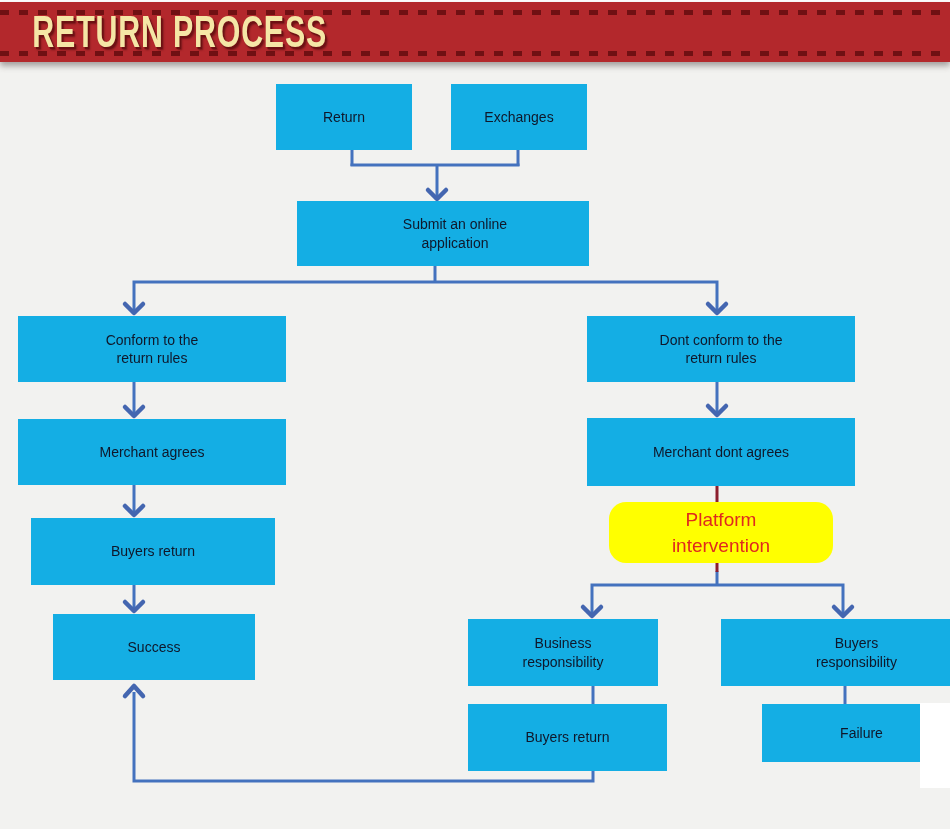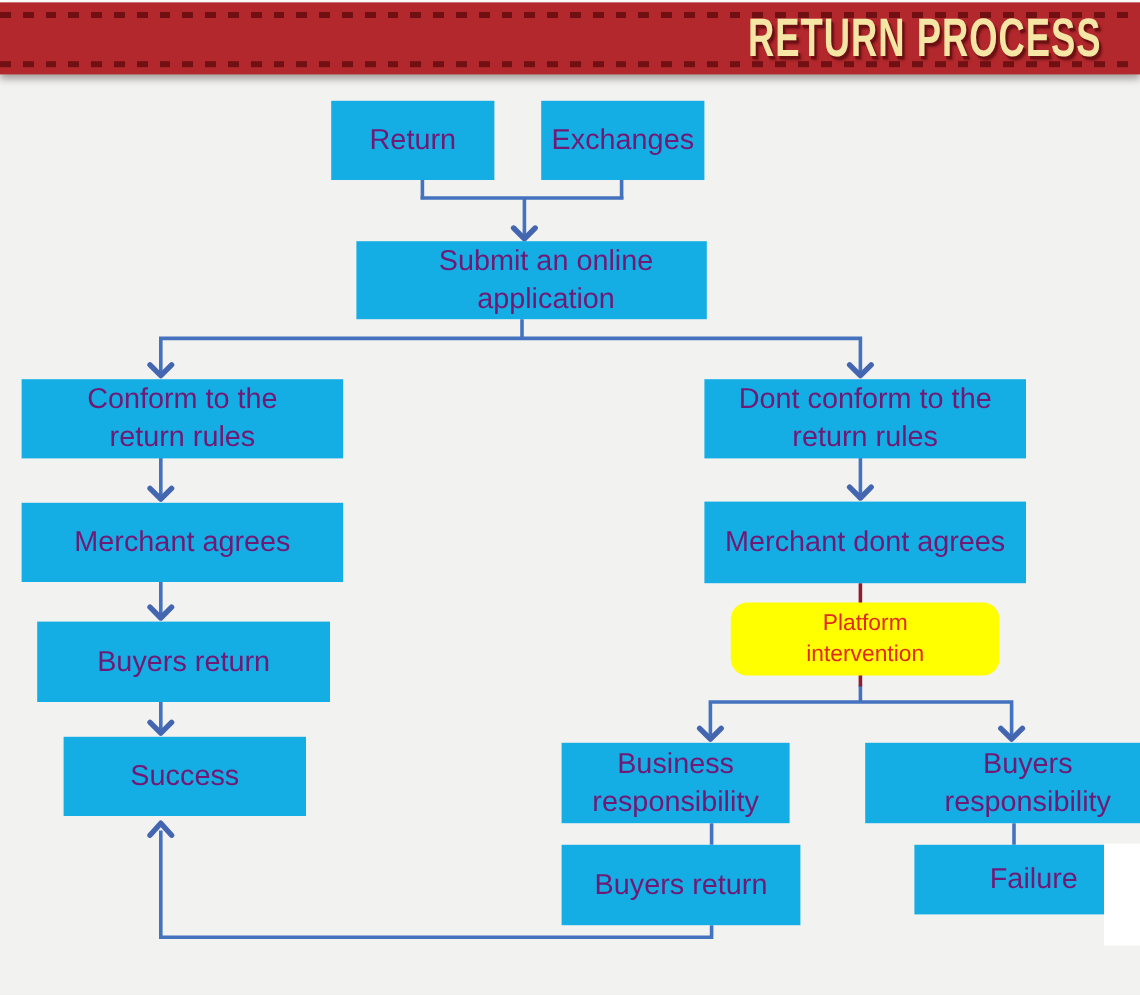--- a/index.html
+++ b/index.html
@@ -6,64 +6,64 @@
   html,body{margin:0;padding:0;}
   body{font-family:"Liberation Sans","DejaVu Sans",sans-serif;background:#e8e8e6;}
   .stage{position:relative;width:950px;height:829px;background:#F2F2F0;overflow:hidden;margin:0 auto;}
   .top-strip{position:absolute;left:0;top:0;width:950px;height:2px;background:#FEFEFE;}
 
   
   .banner{
     position:absolute;left:0;top:2px;width:950px;height:60px;
     background:#B3282C;
     box-shadow:0 4px 6px rgba(70,60,60,0.45);
-    display:flex;align-items:center;justify-content:flex-end;
+    display:flex;align-items:center;justify-content:flex-start;
   }
   .banner .dash{
     position:absolute;left:0;width:100%;height:5px;
     background:repeating-linear-gradient(90deg,#701013 0 9px,rgba(0,0,0,0) 9px 19px);
   }
   .banner .dash.top{top:8px;}
   .banner .dash.bottom{bottom:6px;}
   .banner-title{
     display:inline-block;
     font-size:37px;font-weight:700;letter-spacing:1px;
     color:#F5E6A6;
     transform:scale(0.82,1.22);
     text-shadow:2px 2px 0 #6E1013, 3px 3px 2px rgba(60,8,10,0.55);
     white-space:nowrap;
   }
 
   
   .node{
     position:absolute;
     background:#14AEE4;
-    color:#701a75;
+    color:#0f172a;
     display:flex;align-items:center;justify-content:center;
     text-align:center;
-    font-size:24px;line-height:1.32;
+    font-size:14px;line-height:1.32;
     white-space:pre-line;
   }
   .node.highlight{
     background:#FFFF00;
     color:#E02A1E;
     border-radius:14px;
     font-size:19px;
   }
 
   #n-return              {left:276px;top:84px; width:136px;height:66px;}
   #n-exchanges           {left:451px;top:84px; width:136px;height:66px;}
   #n-submit              {left:297px;top:201px;width:268px;height:65px;padding-left:24px;}
   #n-conform             {left:18px; top:316px;width:268px;height:66px;}
   #n-merchant-agrees     {left:18px; top:419px;width:268px;height:66px;}
   #n-buyers-return-left  {left:31px; top:518px;width:244px;height:67px;}
   #n-success             {left:53px; top:614px;width:202px;height:66px;}
   #n-dont-conform        {left:587px;top:316px;width:268px;height:66px;}
   #n-merchant-dont-agrees{left:587px;top:418px;width:268px;height:68px;}
-  #n-platform            {left:609px;top:502px;width:224px;height:61px;}
+  #n-platform            {left:609px;top:502px;width:224px;height:61px;border-radius:17px;}
   #n-business-resp       {left:468px;top:619px;width:190px;height:67px;}
   #n-buyers-resp         {left:721px;top:619px;width:199px;height:67px;padding-left:36px;}
   #n-buyers-return-right {left:468px;top:704px;width:199px;height:67px;}
   #n-failure             {left:762px;top:704px;width:199px;height:58px;}
 
   .connector-layer{position:absolute;left:0;top:0;width:950px;height:829px;}
   .white-patch{position:absolute;left:920px;top:703px;width:30px;height:85px;background:#FFFFFF;}
 </style>
 </head>
 <body>

